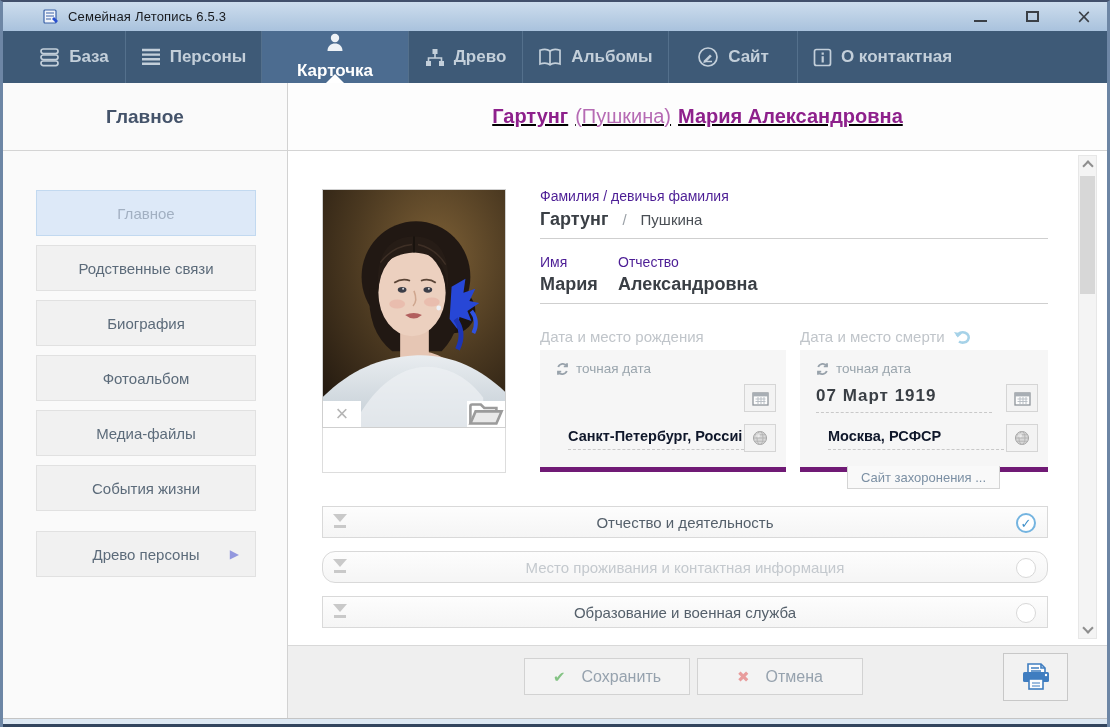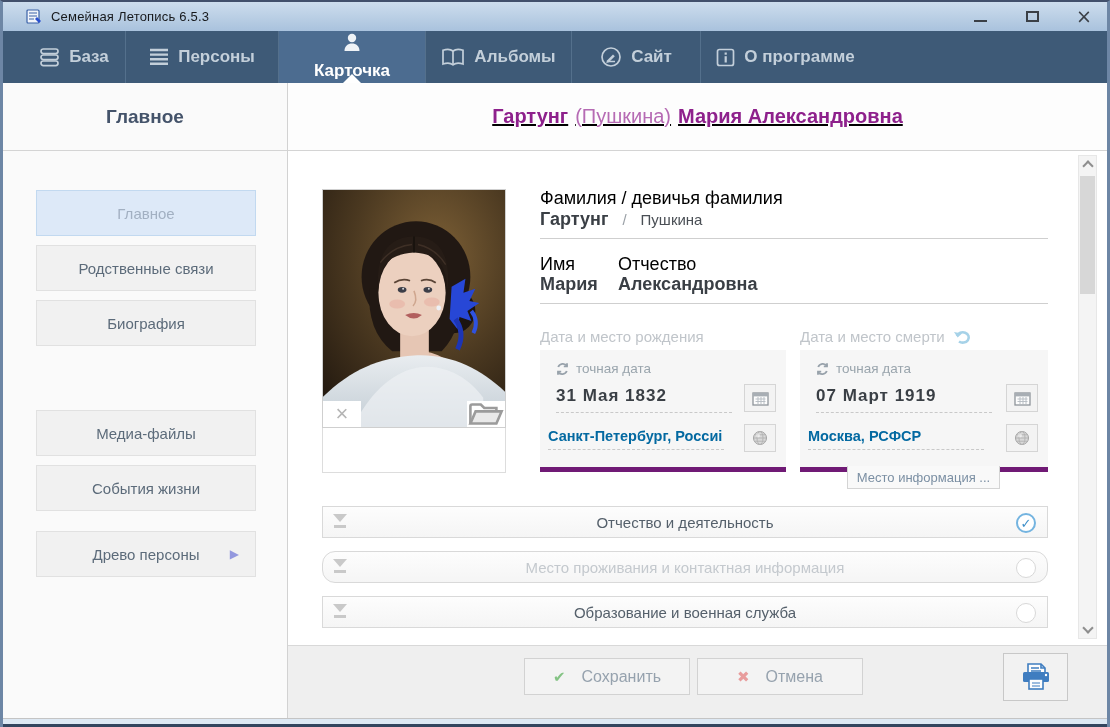--- a/index.html
+++ b/index.html
@@ -5,21 +5,21 @@
   * { margin:0; padding:0; box-sizing:border-box; }
   html,body { width:1110px; height:727px; }
   body { font-family:"Liberation Sans", sans-serif; background:#334459; position:relative; overflow:hidden; }
 
   .window { position:absolute; left:0; top:0; width:1110px; height:727px;
     border-left:3px solid #6d86a5; border-right:3px solid #6d86a5; border-top:2px solid #42506b;
     display:flex; flex-direction:column; background:#fff; }
 
   
   .titlebar { height:29px; background:linear-gradient(#cddded,#a9c2dd); display:flex; align-items:center;
-    padding-left:23px; position:relative; flex:0 0 auto; }
+    padding-left:40px; position:relative; flex:0 0 auto; }
   .titlebar .appicon { width:17px; height:17px; margin-right:8px; }
   .titlebar .title { font-size:13px; color:#17191c; letter-spacing:.2px; }
   .winctl { position:absolute; top:0; right:8px; height:100%; display:flex; align-items:center; gap:22px; }
   .winbtn { width:30px; height:24px; display:flex; align-items:center; justify-content:center; cursor:default; }
   .ic-min { width:13px; height:2px; background:#3a3f46; margin-top:8px; }
   .ic-max { width:13px; height:11px; border:2px solid #3a3f46; }
   .ic-close { font-size:19px; color:#3a3f46; line-height:1; font-family:"DejaVu Sans",sans-serif; }
 
   
   .nav { height:52px; background:#3e5a77; display:flex; flex:0 0 auto; padding-left:20px; position:relative; }
@@ -53,32 +53,32 @@
   
   .photo-wrap { position:absolute; left:34px; top:38px; width:184px; }
   .photo { width:184px; height:239px; border:1px solid #cfcfcf; position:relative; overflow:hidden; background:#4a3825; }
   .photo svg { display:block; width:100%; height:100%; }
   .ph-btn { position:absolute; bottom:0; width:38px; height:26px; background:#ffffff; display:flex; align-items:center; justify-content:center; cursor:pointer; }
   .ph-del { left:0; color:#b5b5b5; font-size:22px; line-height:1; }
   .ph-open { right:0; }
   .caption-box { width:184px; height:45px; border:1px solid #dddddd; border-top:none; background:#fff; }
 
   
-  .flabel { position:absolute; font-size:18px; color:#000000; }
+  .flabel { position:absolute; font-size:14px; color:#4c1d95; }
   .frow { position:absolute; left:252px; width:508px; border-bottom:1px solid #cfcfcf; padding-bottom:8px; display:flex; align-items:baseline; }
   .fval-b { font-size:18px; font-weight:bold; color:#3a3f45; }
   .fval { font-size:15px; color:#4a4f55; }
   .slash { color:#9aa0a6; font-size:15px; margin:0 14px; }
 
   
   .panel { position:absolute; top:199px; height:122px; background:#f6f6f6; border-bottom:5px solid #701a75; }
   .exact { position:absolute; left:16px; top:11px; display:flex; align-items:center; gap:7px; font-size:13.5px; color:#9aa5ad; }
   .pdate { position:absolute; left:16px; top:36px; width:176px; font-size:17px; font-weight:bold; color:#3a3f45;
     letter-spacing:1px; padding-bottom:6px; border-bottom:1px dashed #c9c9c9; }
-  .pplace { position:absolute; left:8px; top:78px; width:176px; font-size:14.5px; font-weight:bold; color:#0369a1;
+  .pplace { position:absolute; left:28px; top:78px; width:176px; font-size:14.5px; font-weight:bold; color:#0f172a;
     padding-bottom:5px; border-bottom:1px dashed #c9c9c9; white-space:nowrap; overflow:hidden; }
   .sq-btn { position:absolute; right:10px; width:32px; height:28px; background:#f3f3f3; border:1px solid #d5d5d5;
     display:flex; align-items:center; justify-content:center; cursor:pointer; }
   .undo { font-size:16px; margin-left:8px; }
   .burial-tab { position:absolute; left:559px; top:315px; width:153px; height:23px; background:#f9f9f9;
     border:1px solid #d4d4d4; border-top:none; display:flex; align-items:center; justify-content:center;
     font-size:13px; color:#7b8fa3; cursor:pointer; }
 
   
   .secbar { position:absolute; left:34px; width:726px; height:32px; border:1px solid #d9d9d9;
@@ -140,33 +140,42 @@
 
   <div class="nav">
     <div class="tab" style="width:102px">
       <svg width="21" height="20" viewBox="0 0 21 20">
         <rect x="2" y="2" width="17" height="4.6" rx="2.3" fill="none" stroke="#c3cfda" stroke-width="1.7"></rect>
         <rect x="2" y="8" width="17" height="4.6" rx="2.3" fill="none" stroke="#c3cfda" stroke-width="1.7"></rect>
         <rect x="2" y="14" width="17" height="4.6" rx="2.3" fill="none" stroke="#c3cfda" stroke-width="1.7"></rect>
       </svg>
       <span>База</span>
     </div>
-    <div class="tab" style="width:153px">
+    <div class="tab" style="width:136px">
       <svg width="20" height="18" viewBox="0 0 20 18">
         <path d="M1 2h18M1 6.6h18M1 11.2h18M1 15.8h18" stroke="#c3cfda" stroke-width="2.4"></path>
       </svg>
       <span>Персоны</span>
     </div>
     <div class="tab active" style="width:147px">
       <svg width="18" height="19" viewBox="0 0 18 19">
         <circle cx="9" cy="5" r="4.2" fill="#eef2f6"></circle>
         <path d="M1.5 18c0-5 3.4-7.5 7.5-7.5s7.5 2.5 7.5 7.5z" fill="#eef2f6"></path>
       </svg>
       <span>Карточка</span>
       <span class="caret"></span>
+    </div>
+    <div class="tab" style="width:114px">
+      <svg width="20" height="19" viewBox="0 0 20 19">
+        <rect x="7.5" y="1" width="5" height="5" fill="#c3cfda"></rect>
+        <rect x="1" y="13" width="5" height="5" fill="#c3cfda"></rect>
+        <rect x="14" y="13" width="5" height="5" fill="#c3cfda"></rect>
+        <path d="M10 6v4M3.5 13v-3h13v3M10 10v0" stroke="#c3cfda" stroke-width="1.6" fill="none"></path>
+      </svg>
+      <span>Древо</span>
     </div>
     <div class="tab" style="width:146px">
       <svg width="24" height="19" viewBox="0 0 24 19">
         <path d="M12 3C9.5 1 5.5 1 2 2.2V16c3.5-1.2 7.5-1.2 10 .8 2.5-2 6.5-2 10-.8V2.2C18.5 1 14.5 1 12 3z" fill="none" stroke="#c3cfda" stroke-width="1.7"></path>
         <path d="M12 3v13.8" stroke="#c3cfda" stroke-width="1.7"></path>
       </svg>
       <span>Альбомы</span>
     </div>
     <div class="tab" style="width:129px">
       <svg width="22" height="22" viewBox="0 0 22 22">
@@ -175,37 +184,40 @@
         <path d="M7 15.5h8" stroke="#c3cfda" stroke-width="1.5"></path>
       </svg>
       <span>Сайт</span>
     </div>
     <div class="tab" style="width:170px">
       <svg width="19" height="19" viewBox="0 0 19 19">
         <rect x="1.5" y="1.5" width="16" height="16" rx="2" fill="none" stroke="#c3cfda" stroke-width="1.7"></rect>
         <rect x="8.6" y="4.5" width="2.2" height="2.2" fill="#c3cfda"></rect>
         <rect x="8.6" y="8.2" width="2.2" height="6.3" fill="#c3cfda"></rect>
       </svg>
-      <span>О программе</span>
+      <span>О контактная</span>
     </div>
   </div>
 
   <div class="shell">
 
     <div class="sidebar">
       <div class="side-head">Главное</div>
       <div class="side-body">
         <div class="side-btn active" style="top:39px">
             <span>Главное</span>
           </div>
         <div class="side-btn" style="top:94px">
             <span>Родственные связи</span>
           </div>
         <div class="side-btn" style="top:149px">
             <span>Биография</span>
+          </div>
+        <div class="side-btn" style="top:204px">
+            <span>Фотоальбом</span>
           </div>
         <div class="side-btn" style="top:259px">
             <span>Медиа-файлы</span>
           </div>
         <div class="side-btn" style="top:314px">
             <span>События жизни</span>
           </div>
         <div class="side-btn" style="top:380px">
           <span>Древо персоны</span>
           <span class="arrow">▶</span>
@@ -295,21 +307,20 @@
         <div class="panel" style="left:252px; width:246px">
           <div class="exact">
             <svg width="13" height="14" viewBox="0 0 13 14">
               <path d="M11 4 A5 5 0 0 0 2.2 5" fill="none" stroke="#98a2ab" stroke-width="1.8"></path>
               <path d="M11 1.2 V4.4 H7.8" fill="none" stroke="#98a2ab" stroke-width="1.8"></path>
               <path d="M2 10 A5 5 0 0 0 10.8 9" fill="none" stroke="#98a2ab" stroke-width="1.8"></path>
               <path d="M2 12.8 V9.6 H5.2" fill="none" stroke="#98a2ab" stroke-width="1.8"></path>
             </svg>
             <span>точная дата</span>
           </div>
-          <div class="pdate">31 Мая 1832</div>
           <div class="sq-btn" style="top:34px">
             <svg width="17" height="15" viewBox="0 0 17 15">
               <rect x="1" y="2" width="15" height="12" fill="#fdfdfd" stroke="#8f959b" stroke-width="1.3"></rect>
               <rect x="1" y="2" width="15" height="3.4" fill="#a8aeb4"></rect>
               <path d="M3.5 8h10M3.5 10.5h10M6 6v7M9 6v7M12 6v7" stroke="#b9bfc5" stroke-width="1"></path>
             </svg>
           </div>
           <div class="pplace">Санкт-Петербург, Россиі</div>
           <div class="sq-btn" style="top:74px">
             <svg width="16" height="16" viewBox="0 0 16 16">
@@ -349,21 +360,21 @@
           <div class="pplace">Москва, РСФСР</div>
           <div class="sq-btn" style="top:74px">
             <svg width="16" height="16" viewBox="0 0 16 16">
               <circle cx="8" cy="8" r="6.5" fill="#d9d9d9" stroke="#a2a2a2" stroke-width="1"></circle>
               <ellipse cx="8" cy="8" rx="3" ry="6.5" fill="none" stroke="#b4b4b4" stroke-width="1"></ellipse>
               <path d="M1.8 8h12.4M2.6 4.8h10.8M2.6 11.2h10.8" stroke="#b4b4b4" stroke-width="1"></path>
               <circle cx="6" cy="5.5" r="2" fill="#fff" opacity=".55"></circle>
             </svg>
           </div>
         </div>
-        <div class="burial-tab">Место информация ...</div>
+        <div class="burial-tab">Сайт захоронения ...</div>
 
         <div class="secbar" style="top:355px">
           <div class="exp-ico">
               <div class="tri"></div>
               <div class="bar"></div>
             </div>
           <span>Отчество и деятельность</span>
           <div class="sec-circle checked">
               <span>✓</span>
             </div>

